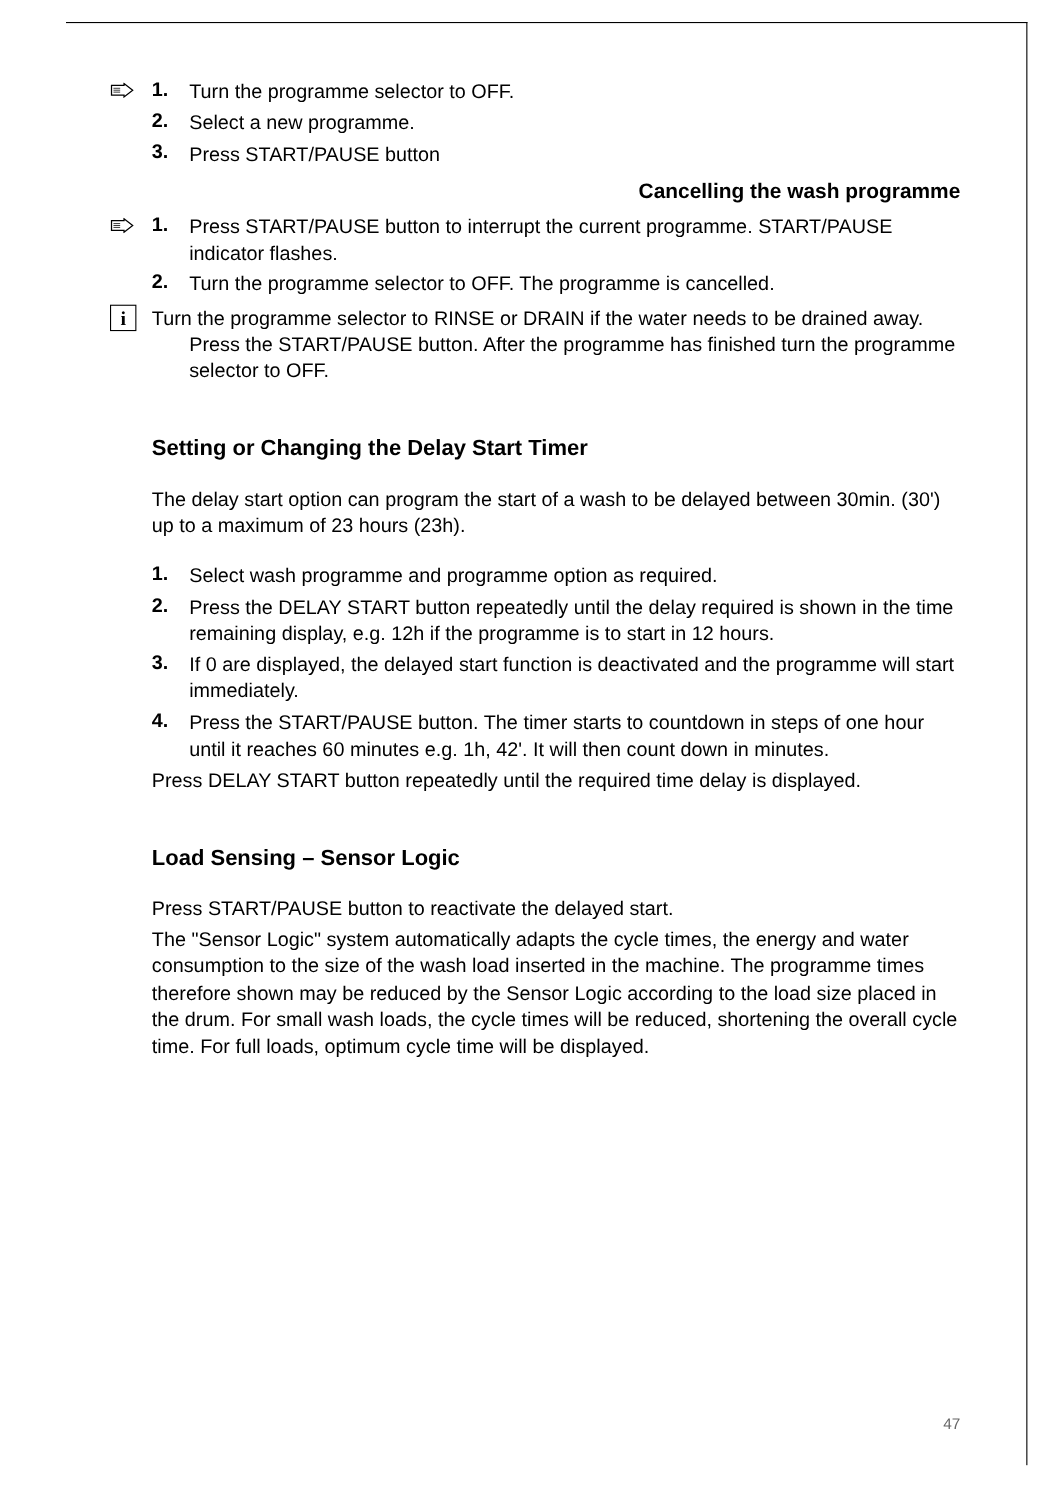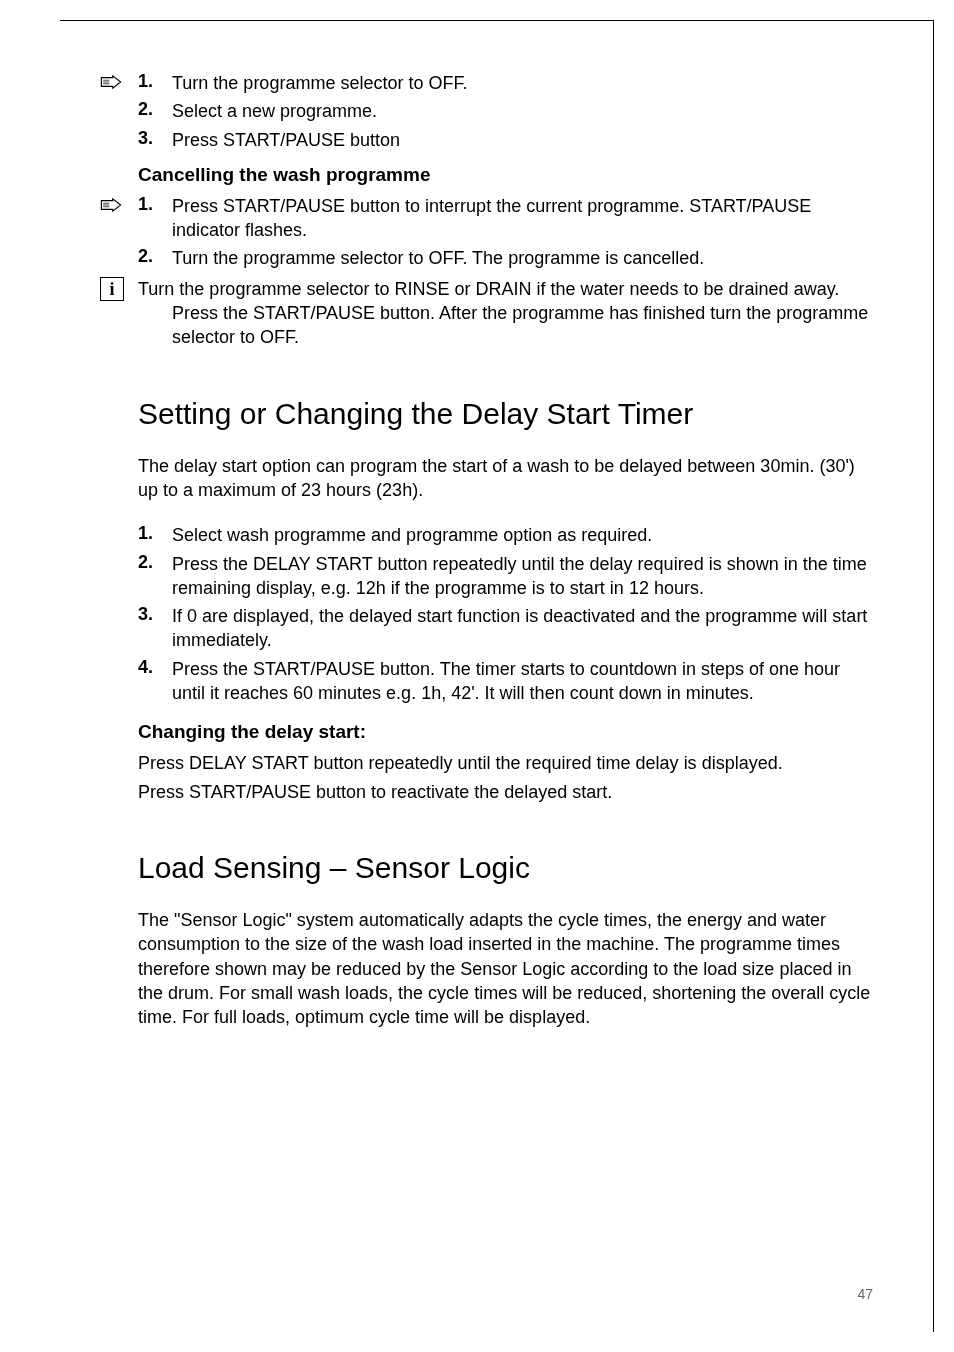--- a/index.html
+++ b/index.html
@@ -55,22 +55,22 @@
     flex: 1;
     font-size: 18px;
     line-height: 1.35;
   }
   .sub-heading {
     font-weight: bold;
     font-size: 19px;
     margin: 6px 0 4px 0;
   }
   .h2 {
-    font-weight: normal;
-    font-size: 30px;
+    font-weight: bold;
+    font-size: 20px;
     margin: 42px 0 18px 0;
     line-height: 1.2;
   }
   .page-num {
     position: absolute;
     bottom: 30px;
     right: 60px;
     font-size: 14px;
     color: #666;
   }
@@ -100,21 +100,21 @@
       <div class="num-col">2.</div>
       <div class="text-col">Select a new programme.</div>
     </div>
     <div class="row">
       <div class="lead-col"></div>
       <div class="num-col">3.</div>
       <div class="text-col">Press START/PAUSE button</div>
     </div>
   </div>
 
-  <div class="row" style="margin-top:6px;">
+  <div class="row" style="margin-top:6px;text-align:right;">
     <div class="lead-col"></div>
     <div style="flex:1;">
       <div class="sub-heading">Cancelling the wash programme</div>
     </div>
   </div>
   <div>
     <div class="row">
       <div class="lead-col">
         <span class="hand-icon">
             <svg viewBox="0 0 24 16">
@@ -170,41 +170,35 @@
       <div class="num-col">3.</div>
       <div class="text-col">If 0 are displayed, the delayed start function is deactivated and the programme will start immediately.</div>
     </div>
     <div class="row">
       <div class="lead-col"></div>
       <div class="num-col">4.</div>
       <div class="text-col">Press the START/PAUSE button. The timer starts to countdown in steps of one hour until it reaches 60 minutes e.g. 1h, 42'. It will then count down in minutes.</div>
     </div>
   </div>
 
-  <div class="row" style="margin-top:10px;">
-    <div class="lead-col"></div>
-    <div style="flex:1;">
-      <div class="sub-heading">Changing the delay start:</div>
-    </div>
-  </div>
   <div class="row">
     <div class="lead-col"></div>
     <div class="text-col">Press DELAY START button repeatedly until the required time delay is displayed.</div>
   </div>
-  <div class="row">
-    <div class="lead-col"></div>
-    <div class="text-col">Press START/PAUSE button to reactivate the delayed start.</div>
-  </div>
-
   <div class="row">
     <div class="lead-col"></div>
     <div style="flex:1;">
       <div class="h2">Load Sensing – Sensor Logic</div>
     </div>
   </div>
+
+  <div class="row">
+    <div class="lead-col"></div>
+    <div class="text-col">Press START/PAUSE button to reactivate the delayed start.</div>
+  </div>
   <div class="row">
     <div class="lead-col"></div>
     <div class="text-col">The "Sensor Logic" system automatically adapts the cycle times, the energy and water consumption to the size of the wash load inserted in the machine. The programme times therefore shown may be reduced by the Sensor Logic according to the load size placed in the drum. For small wash loads, the cycle times will be reduced, shortening the overall cycle time. For full loads, optimum cycle time will be displayed.</div>
   </div>
 
   <div class="page-num">47</div>
 
 </div>
 
 </body></html>

